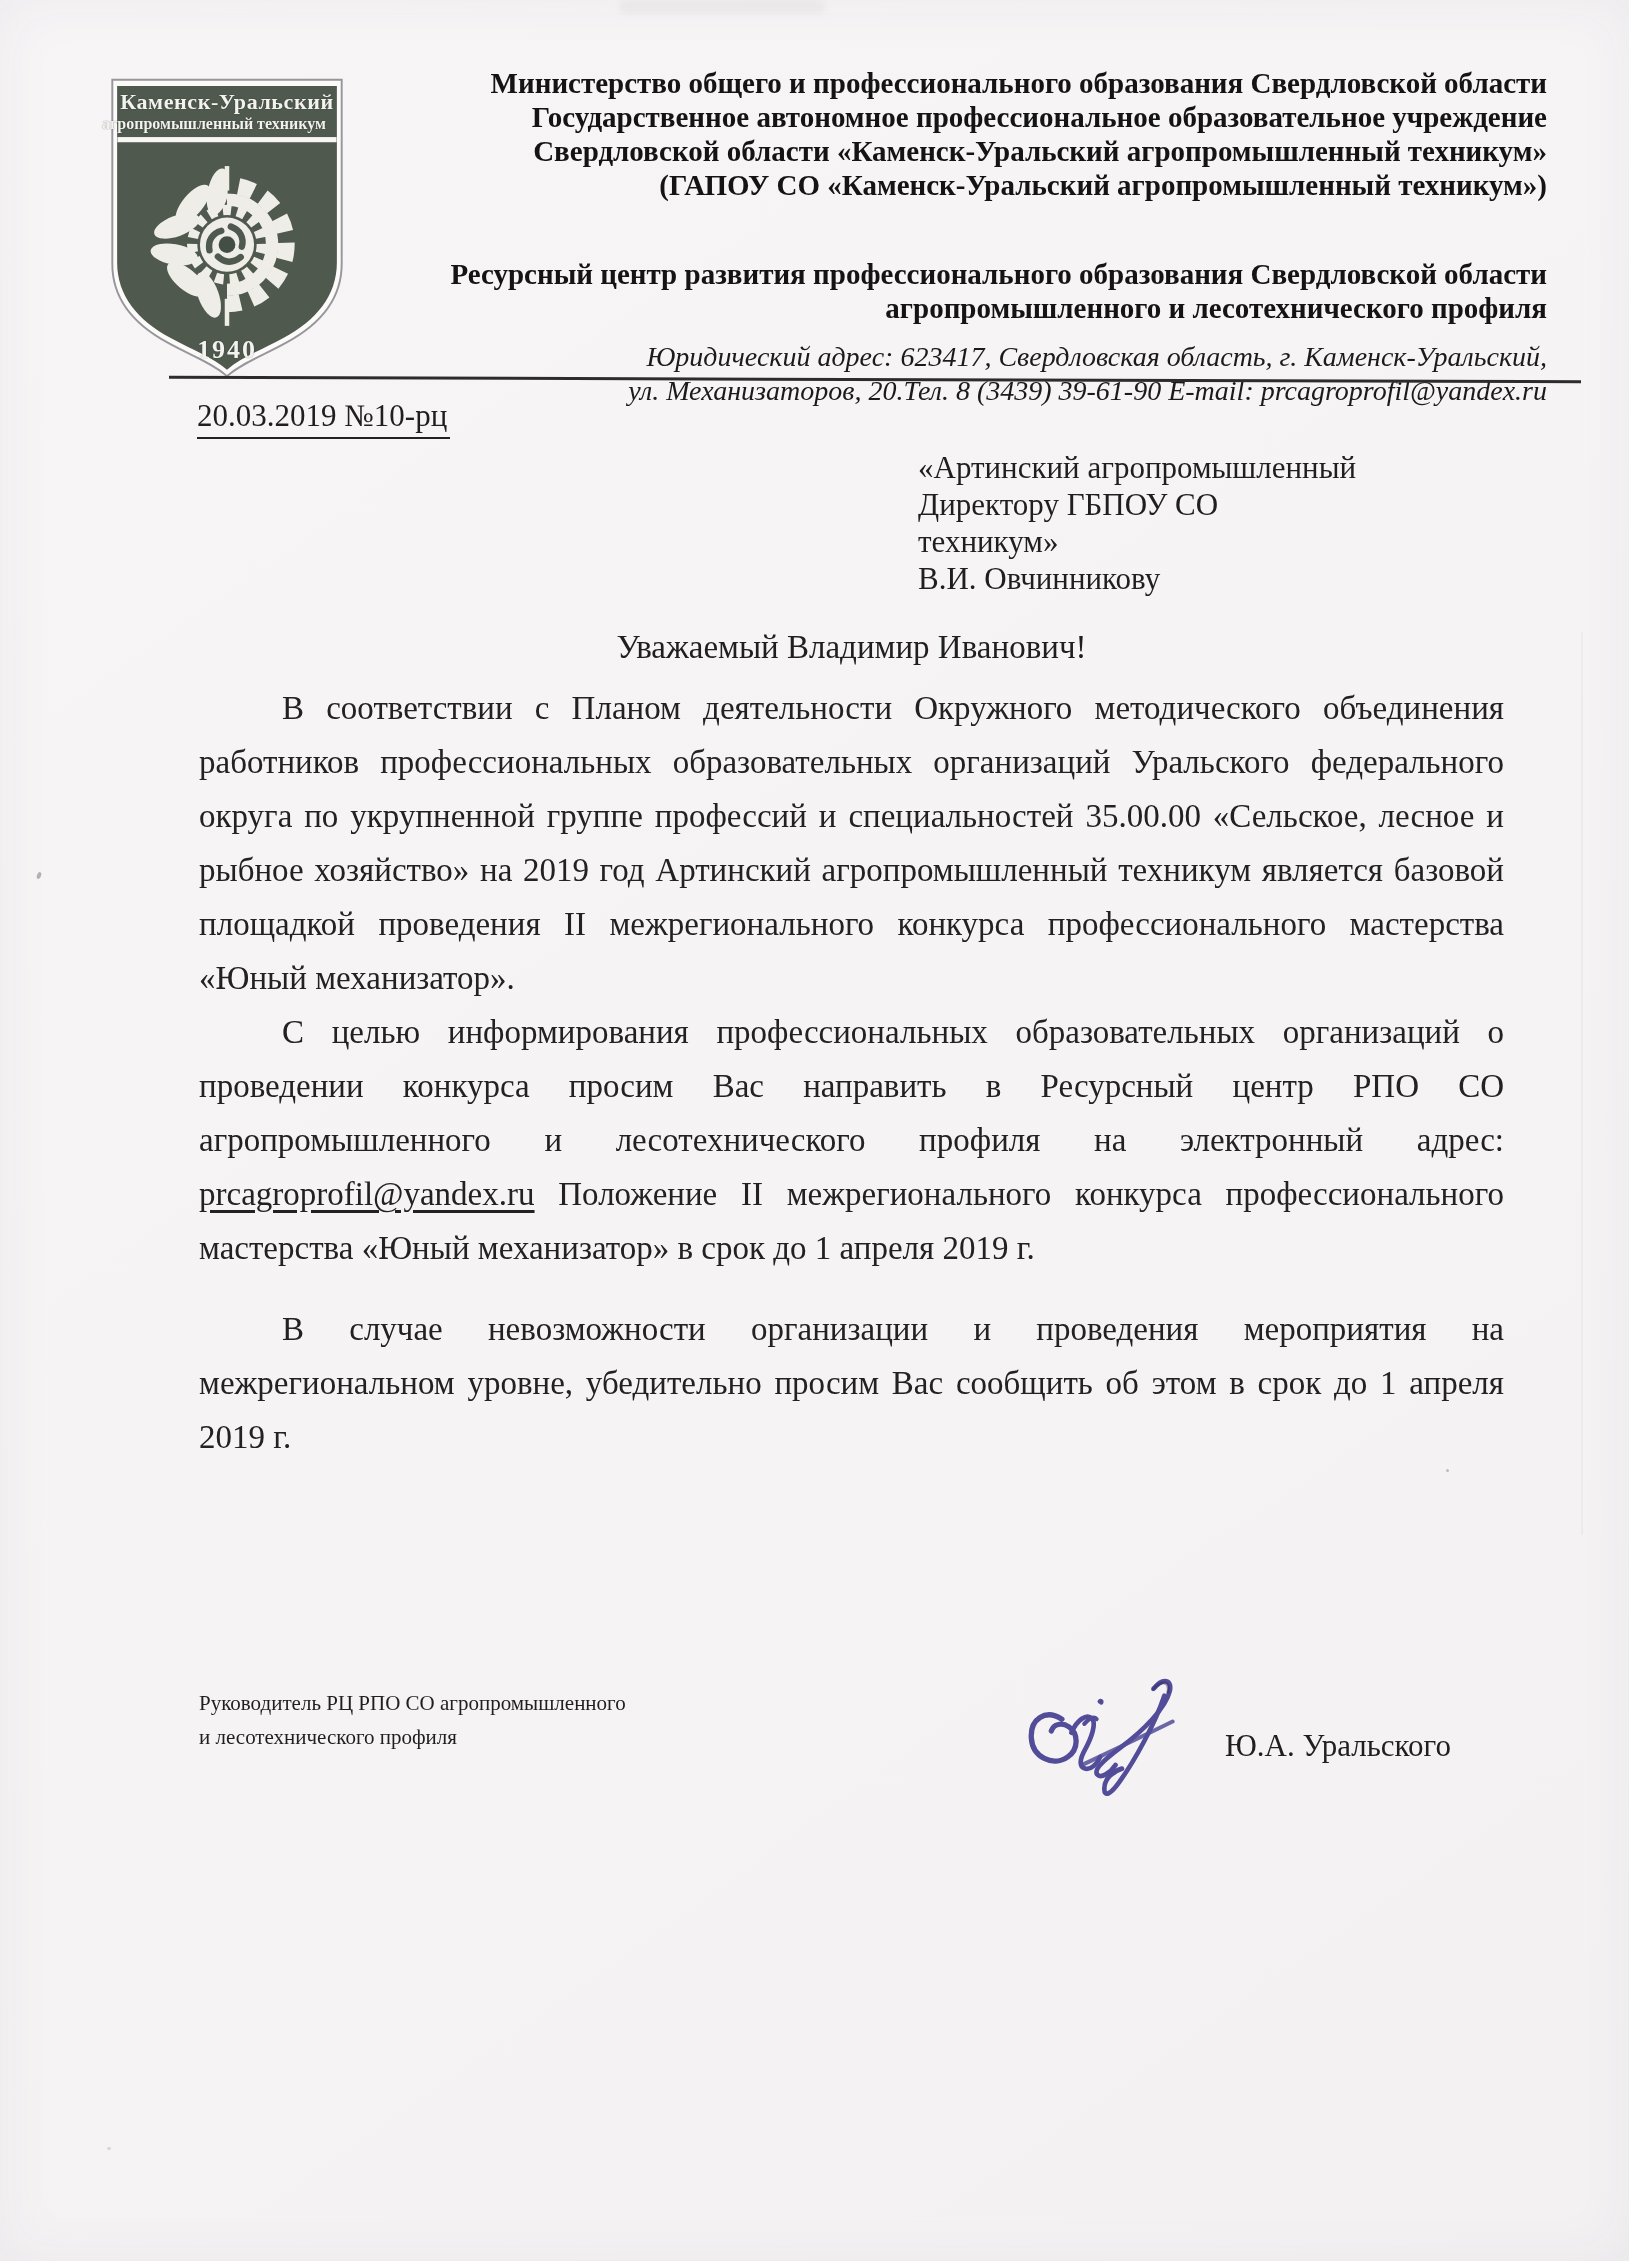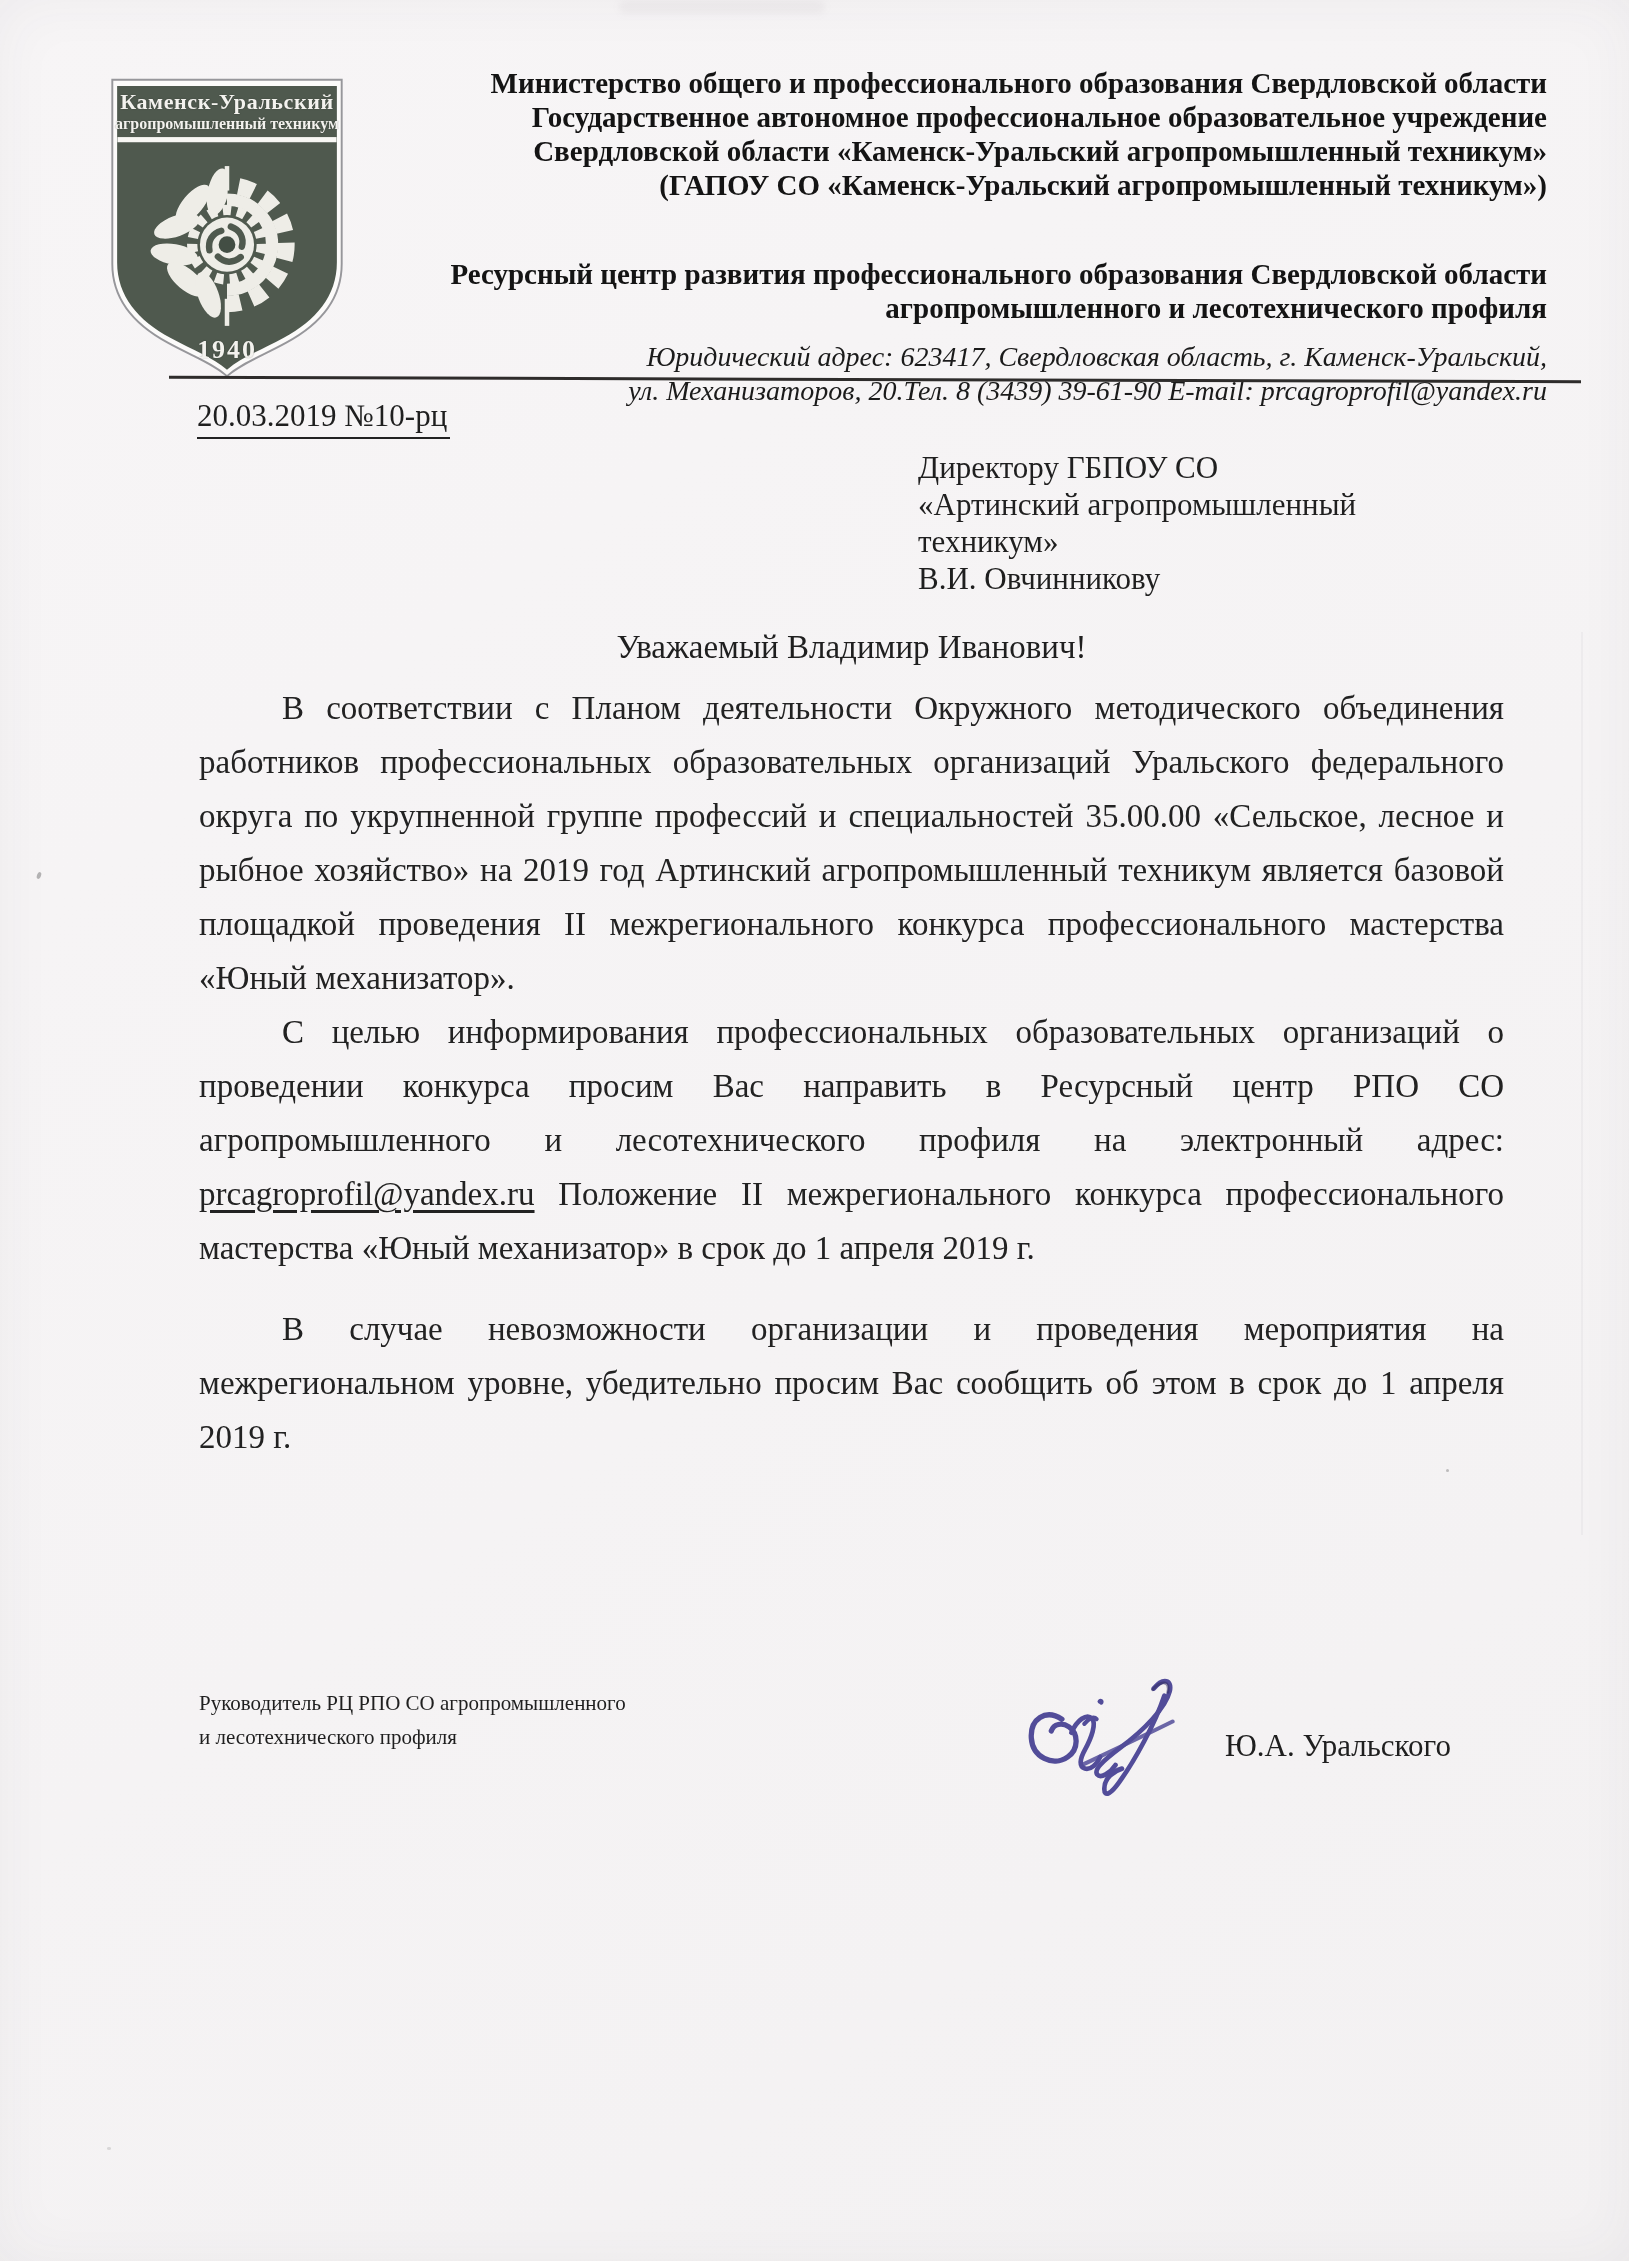--- a/index.html
+++ b/index.html
@@ -27,21 +27,21 @@
   }
   
   .emblem{position:absolute;left:102px;top:72px;width:250px;height:308px;}
   .emblem svg{position:absolute;left:0;top:0;}
   .emblem-title{
     position:absolute;left:0;top:17px;width:100%;text-align:center;
     font-size:22px;font-weight:bold;color:#f3f2ee;letter-spacing:0.6px;
     text-shadow:0 0 1.3px rgba(0,0,0,.45);
   }
   .emblem-subtitle{
-    position:absolute;left:0;top:43px;width:100%;text-align:center;
+    position:absolute;left:0;top:43px;width:100%;
     font-size:16px;font-weight:bold;color:#f3f2ee;
     text-shadow:0 0 1.3px rgba(0,0,0,.45);
   }
   .emblem-year{
     position:absolute;left:0;top:263px;width:100%;text-align:center;
     font-size:26px;font-weight:bold;color:#f3f2ee;letter-spacing:1.9px;
     text-shadow:0 0 1.3px rgba(0,0,0,.4);
   }
   
   .refline{
@@ -156,22 +156,22 @@
       <div class="addr-line">Юридический адрес: 623417, Свердловская область, г. Каменск-Уральский,</div>
       <div class="addr-line">ул. Механизаторов, 20.Тел. 8 (3439) 39-61-90 E-mail: prcagroprofil@yandex.ru</div>
     </div>
   </div>
 
   <div class="rule"></div>
 
   <div class="refline">20.03.2019 №10-рц</div>
 
   <div class="recipient">
+    <div>«Артинский агропромышленный</div>
     <div>Директору ГБПОУ СО</div>
-    <div>«Артинский агропромышленный</div>
     <div>техникум»</div>
     <div>В.И. Овчинникову</div>
   </div>
 
   <div class="content">
     <p class="salutation">Уважаемый Владимир Иванович!</p>
     <p class="body-par">В соответствии с Планом деятельности Окружного методического объединения работников профессиональных образовательных организаций Уральского федерального округа по укрупненной группе профессий и специальностей 35.00.00 «Сельское, лесное и рыбное хозяйство» на 2019 год Артинский агропромышленный техникум является базовой площадкой проведения II межрегионального конкурса профессионального мастерства «Юный механизатор».</p>
     <p class="body-par"><span>С целью информирования профессиональных образовательных организаций о проведении конкурса просим Вас направить в Ресурсный центр РПО СО агропромышленного и лесотехнического профиля на электронный адрес: </span><span class="email-link">prcagroprofil@yandex.ru</span><span>  Положение II межрегионального конкурса профессионального мастерства «Юный механизатор» в срок до 1 апреля 2019 г.</span></p>
     <p class="body-par par3">В случае невозможности организации и проведения мероприятия на межрегиональном уровне, убедительно просим Вас сообщить об этом в срок до 1 апреля 2019 г.</p>
   </div>

